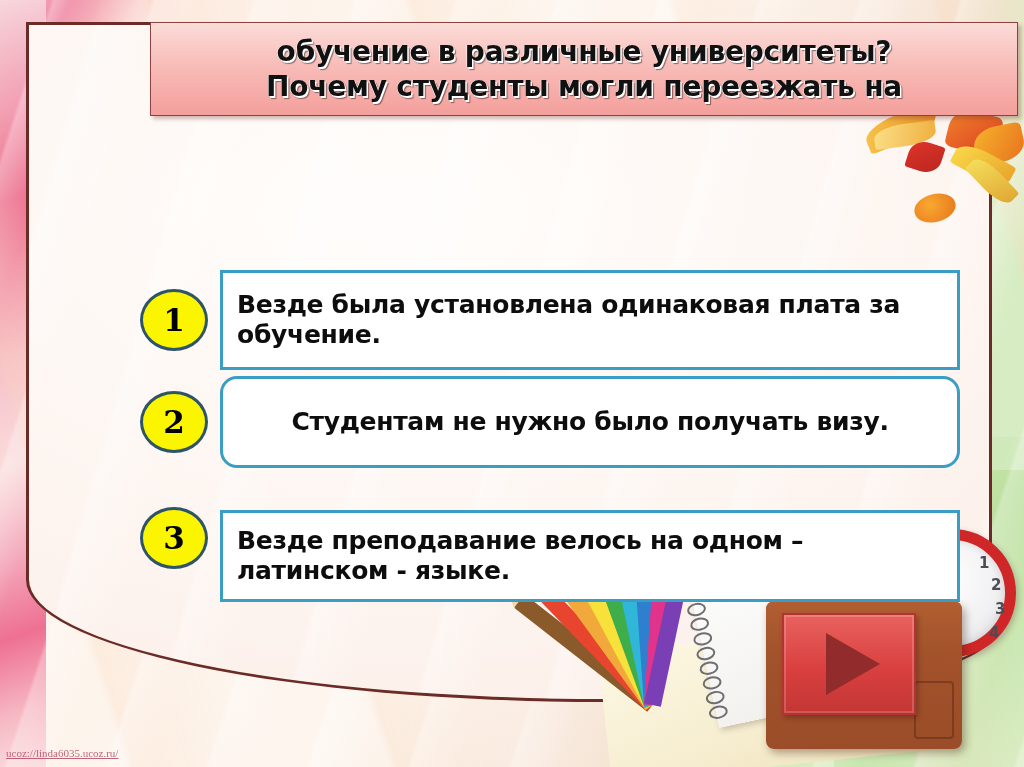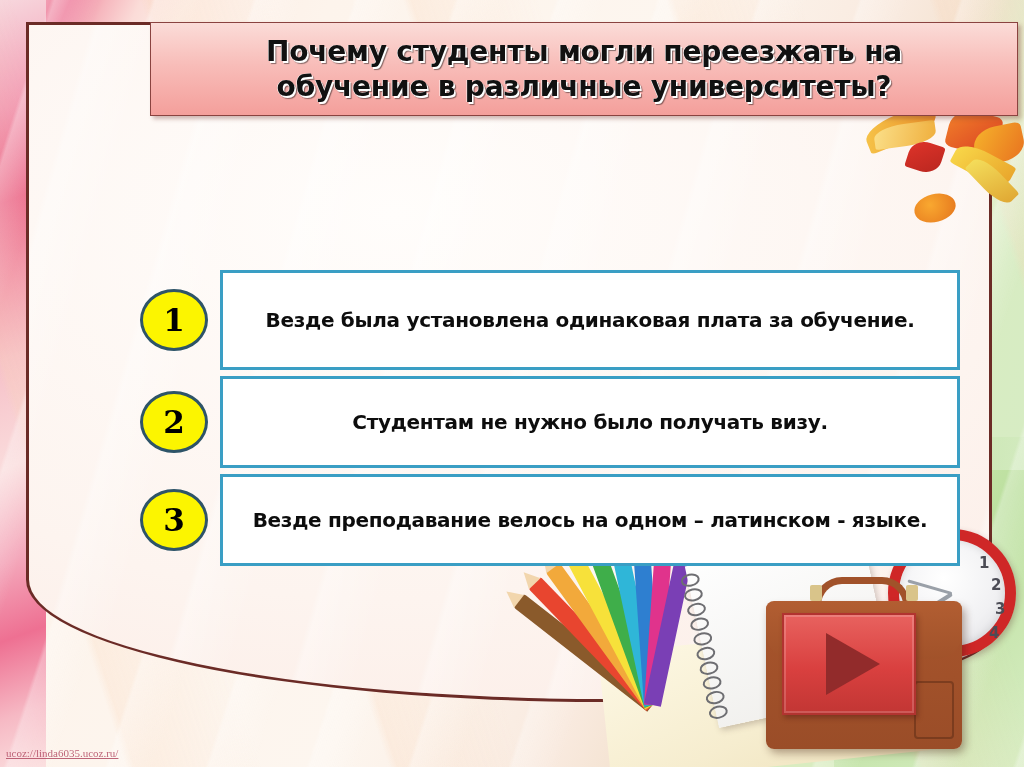--- a/index.html
+++ b/index.html
@@ -173,26 +173,26 @@
     flex: 1;
     background: #ffffff;
     border: 3px solid #3a9ec4;
     box-sizing: border-box;
     display: flex;
     align-items: center;
     justify-content: center;
     padding: 8px 14px;
   }
   .answer-box.h1 { height: 100px; }
-  .answer-box.h2 { height: 92px; }
-  .answer-box.h3 { height: 92px; }
+  .answer-box.h2 { height: 92px; border-radius: 17px; }
+  .answer-box.h3 { height: 92px; margin-top: 36px; }
   .answer-text {
     font-family: "DejaVu Sans", sans-serif;
     font-weight: bold;
-    font-size: 20px;
+    font-size: 25px;
     line-height: 1.2;
     color: #0d0d0d;
     text-align: left;
     letter-spacing: -0.3px;
   }
 
   
   .leaves { position: absolute; pointer-events: none; }
   .leaf {
     position: absolute;
@@ -397,22 +397,22 @@
     <div class="leaf" style="left:52px; top:30px; width:34px; height:30px; background:linear-gradient(140deg,#e0342a,#b8261f); transform:rotate(18deg); border-radius:52% 10% 52% 10%;"></div>
     <div class="leaf" style="left:92px; top:0px; width:52px; height:40px; background:linear-gradient(130deg,#f2812a,#d93f22); transform:rotate(14deg); border-radius:48% 14% 48% 14%;"></div>
     <div class="leaf" style="left:118px; top:14px; width:50px; height:36px; background:linear-gradient(130deg,#f6b42c,#e8711f); transform:rotate(-12deg); border-radius:48% 14% 48% 14%;"></div>
     <div class="leaf" style="left:96px; top:40px; width:62px; height:26px; background:linear-gradient(110deg,#f9d94a,#e8a32a); transform:rotate(28deg);"></div>
     <div class="leaf" style="left:108px; top:58px; width:56px; height:22px; background:linear-gradient(110deg,#f5e05d,#dfa531); transform:rotate(46deg);"></div>
     <div class="leaf-oval" style="left:58px; top:82px; width:42px; height:28px; background:radial-gradient(circle at 40% 35%,#f9a830,#e4741c); transform:rotate(-14deg);"></div>
   </div>
 
   <div class="title-banner">
     <div class="title-text">
+      <div>обучение в различные университеты?</div>
       <div>Почему студенты могли переезжать на</div>
-      <div>обучение в различные университеты?</div>
     </div>
   </div>
 
   <div class="paper-sheet"></div>
 
   <div class="pencils">
     <div class="pencil" style="background:#8a5a2b; transform:rotate(-52deg);"></div>
     <div class="pencil" style="background:#e8452f; transform:rotate(-44deg);"></div>
     <div class="pencil" style="background:#f2a93b; transform:rotate(-36deg);"></div>
     <div class="pencil" style="background:#f7e13a; transform:rotate(-28deg);"></div>

